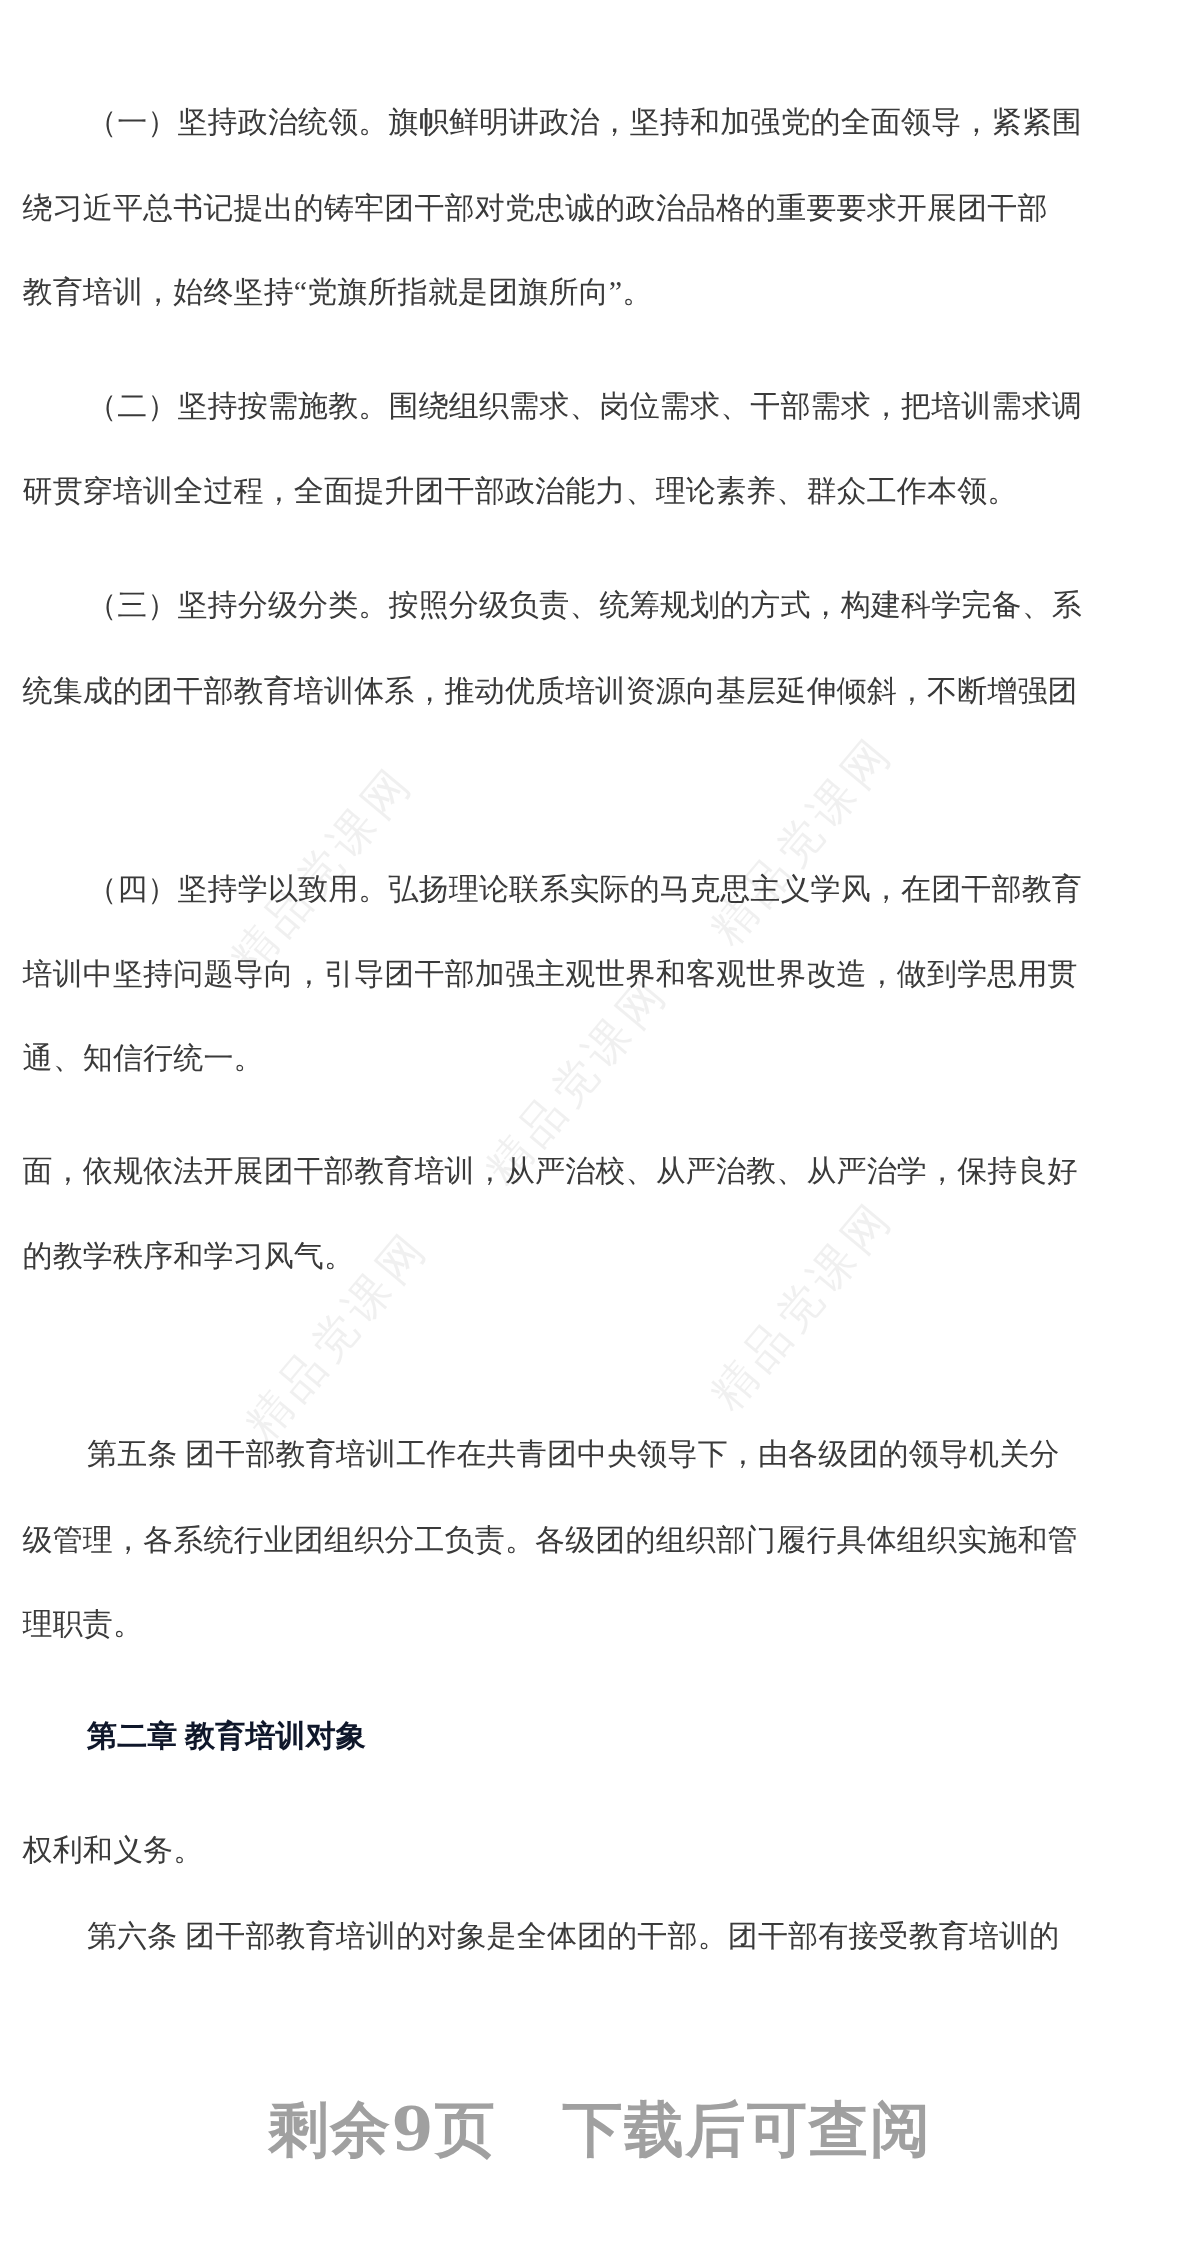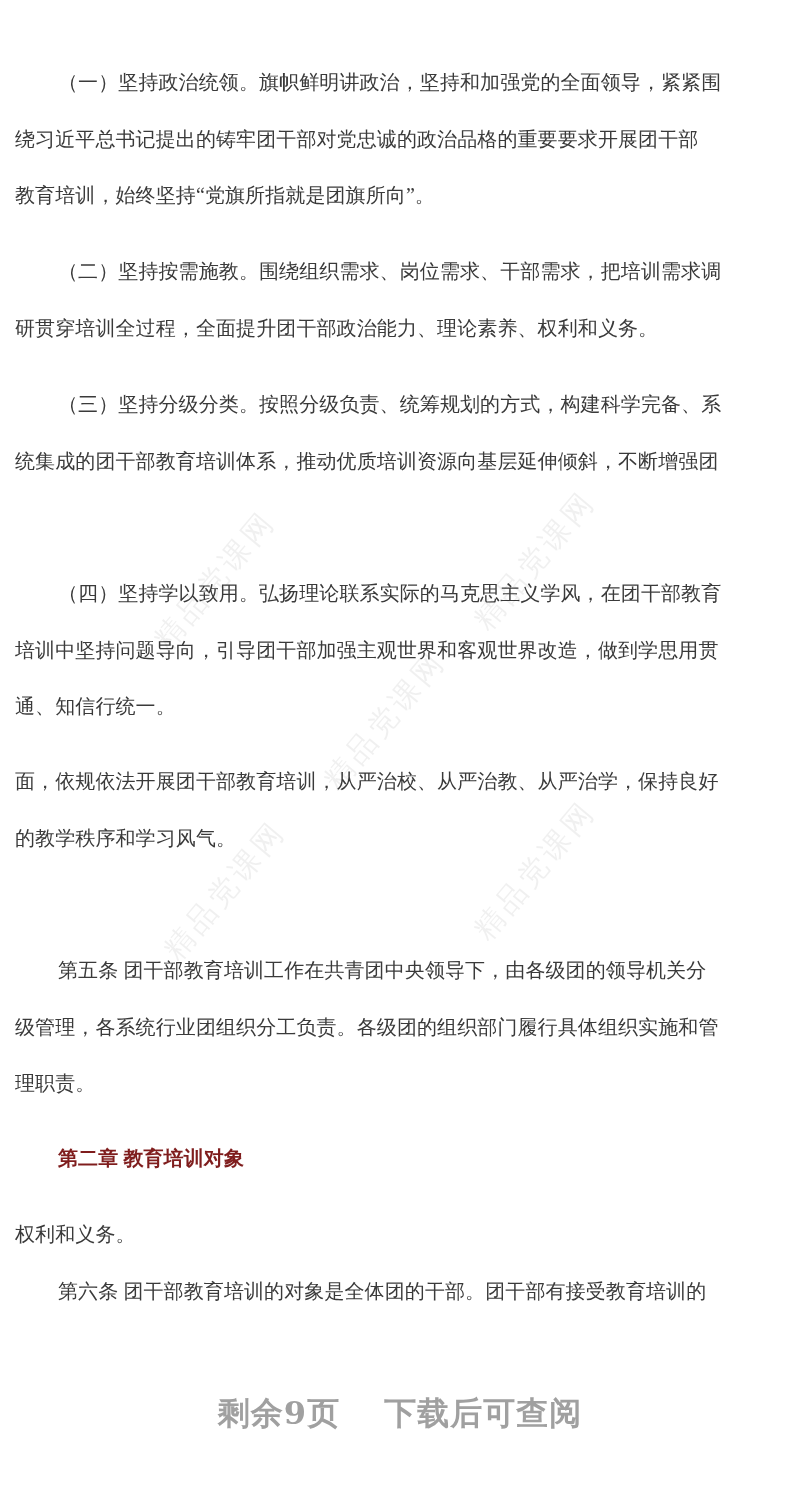--- a/index.html
+++ b/index.html
@@ -39,40 +39,40 @@
   .para .line {
     display: block;
     white-space: nowrap;
   }
   .para .line.first {
     padding-left: 43px;
   }
   .para .line { text-indent: 0; }
   .heading {
     font-weight: bold;
-    color: #7f1d1d;
+    color: #0f172a;
   }
   .watermark {
     position: absolute;
     font-size: 30px;
     color: rgba(0,0,0,0.06);
     transform: rotate(-50deg);
     transform-origin: center center;
     white-space: nowrap;
     letter-spacing: 4px;
     pointer-events: none;
     font-family: "DejaVu Sans", sans-serif;
   }
   .banner {
     position: absolute;
     left: 0;
     width: 800px;
     top: 1392px;
     text-align: center;
-    font-size: 32px;
+    font-size: 40px;
     font-weight: bold;
     color: #a0a0a0;
     letter-spacing: 1px;
     font-family: "DejaVu Serif", "Liberation Serif", serif;
   }
   .banner .gap {
     display: inline-block;
     width: 44px;
   }
 </style>
@@ -86,21 +86,21 @@
   </div>
 
   <div class="para" style="top:54px;">
     <span class="line first">（一）坚持政治统领。旗帜鲜明讲政治，坚持和加强党的全面领导，紧紧围</span>
     <span class="line">绕习近平总书记提出的铸牢团干部对党忠诚的政治品格的重要要求开展团干部</span>
     <span class="line">教育培训，始终坚持“党旗所指就是团旗所向”。</span>
   </div>
 
   <div class="para" style="top:243px;">
     <span class="line first">（二）坚持按需施教。围绕组织需求、岗位需求、干部需求，把培训需求调</span>
-    <span class="line">研贯穿培训全过程，全面提升团干部政治能力、理论素养、权利和义务。</span>
+    <span class="line">研贯穿培训全过程，全面提升团干部政治能力、理论素养、群众工作本领。</span>
   </div>
 
   <div class="para" style="top:376px;">
     <span class="line first">（三）坚持分级分类。按照分级负责、统筹规划的方式，构建科学完备、系</span>
     <span class="line">统集成的团干部教育培训体系，推动优质培训资源向基层延伸倾斜，不断增强团</span>
   </div>
 
   <div class="para" style="top:565px;">
     <span class="line first">（四）坚持学以致用。弘扬理论联系实际的马克思主义学风，在团干部教育</span>
     <span class="line">培训中坚持问题导向，引导团干部加强主观世界和客观世界改造，做到学思用贯</span>

